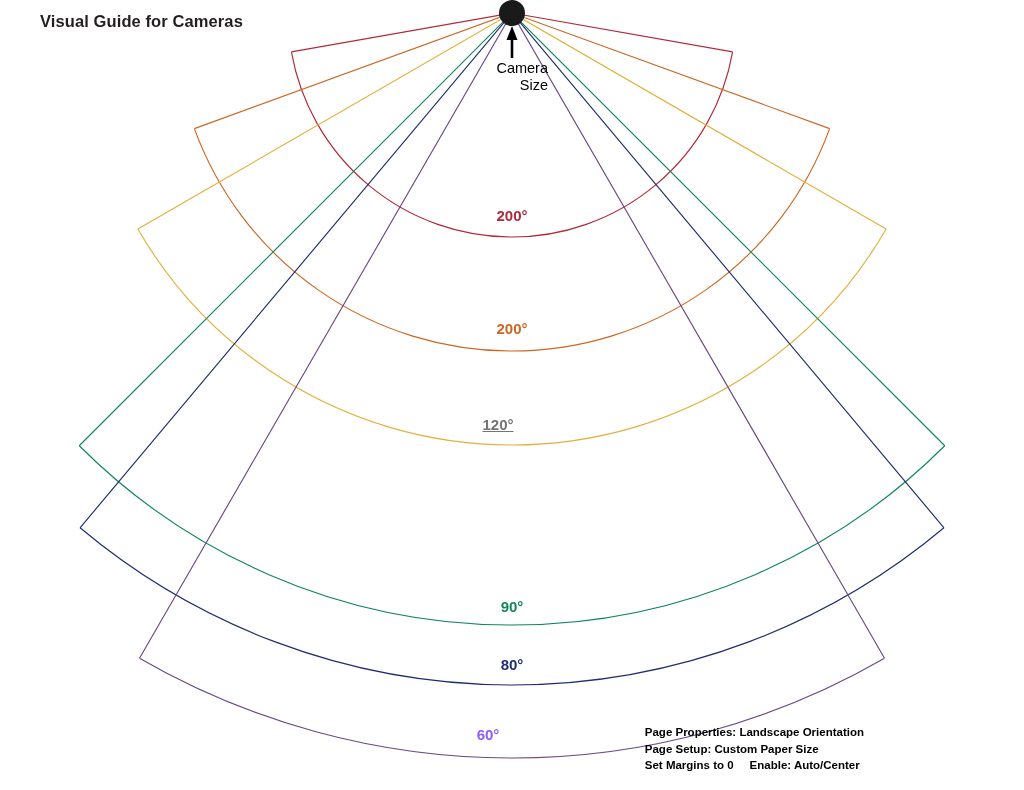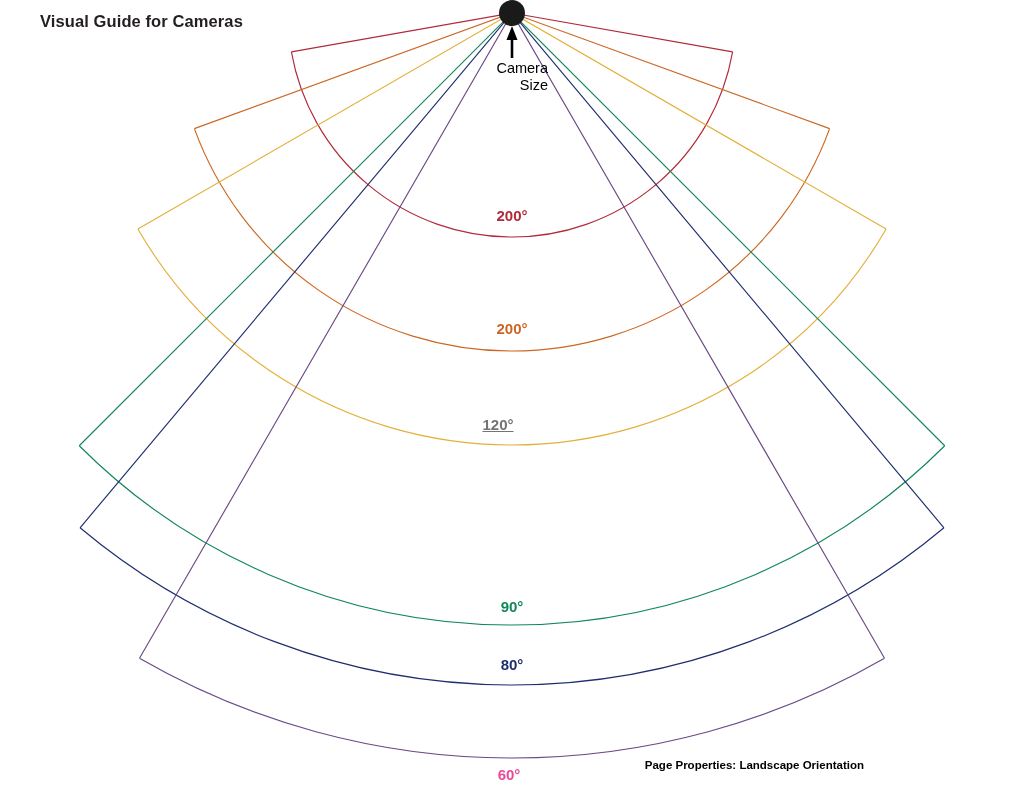--- a/index.html
+++ b/index.html
@@ -95,20 +95,22 @@
     <span>Camera</span>
     <span>Size</span>
   </div>
 
   <div id="labels">
       <div class="arc-label" style="left: 467px; top: 207px; color: rgb(176, 42, 58);">200°</div>
       <div class="arc-label" style="left: 467px; top: 320px; color: rgb(205, 102, 34);">200°</div>
       <div class="arc-label" style="left: 453px; top: 416px; color: #737373; text-decoration: underline;">120°</div>
       <div class="arc-label" style="left: 467px; top: 598px; color: rgb(19, 135, 90);">90°</div>
       <div class="arc-label" style="left: 467px; top: 656px; color: rgb(31, 46, 110);">80°</div>
-      <div class="arc-label" style="left: 464px; top: 726px; color: #ec4899; margin-top: 40px;">60°</div>
+      <div class="arc-label" style="left: 443px; top: 726px; color: #8b5cf6;">60°</div>
     </div>
 
   <div class="footer">
     <span>Page Properties: Landscape Orientation</span>
+    <span>Page Setup: Custom Paper Size</span>
+    <span>Set Margins to 0     Enable: Auto/Center</span>
   </div>
 
 </div>
 
 </body></html>

